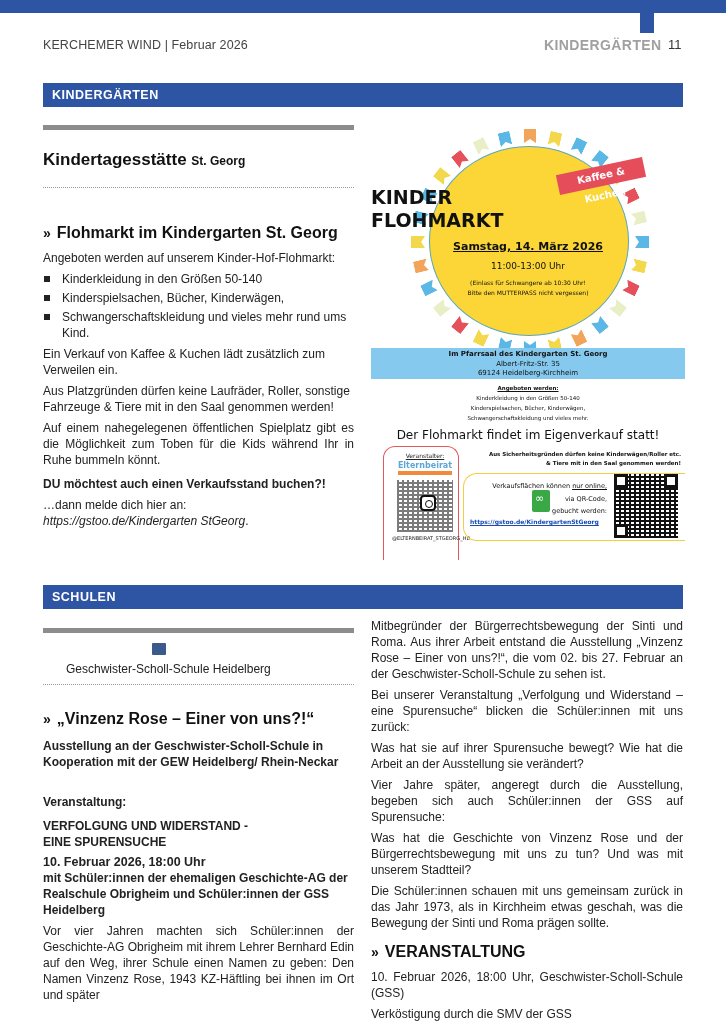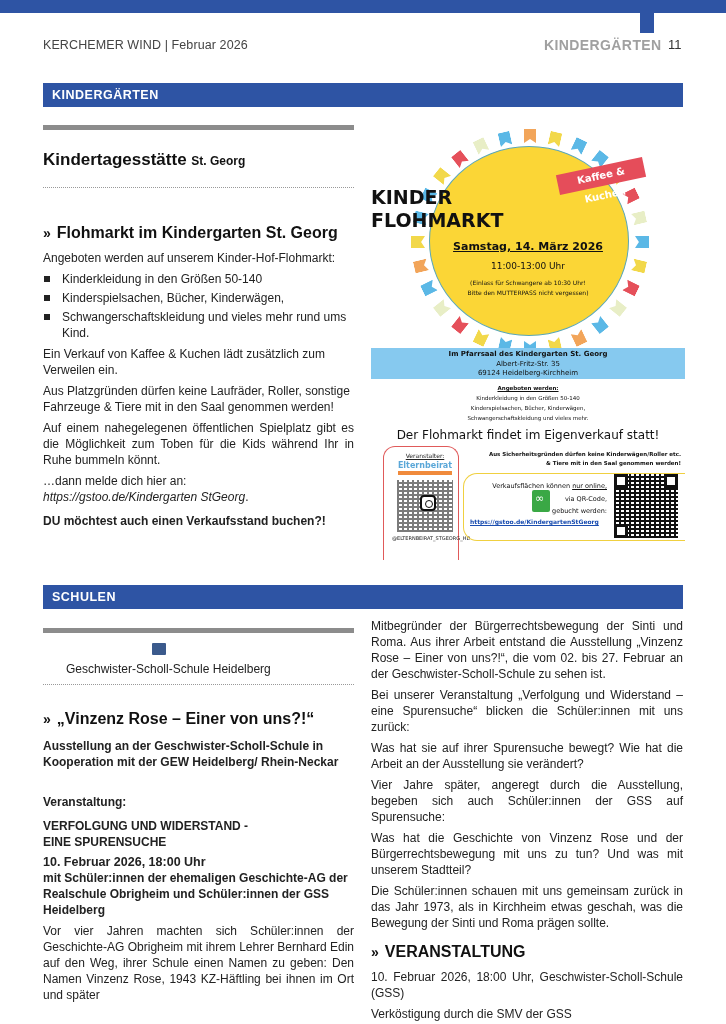--- a/index.html
+++ b/index.html
@@ -84,22 +84,22 @@
   </div>
   <p class="body"> Angeboten werden auf unserem Kinder-Hof-Flohmarkt:</p>
   <ul class="bul">
     <li>Kinderkleidung in den Größen 50-140</li>
     <li>Kinderspielsachen, Bücher, Kinderwägen,</li>
     <li>Schwangerschaftskleidung und vieles mehr rund ums Kind.</li>
   </ul>
   <p class="body">Ein Verkauf von Kaffee &amp; Kuchen lädt zusätzlich zum Verweilen ein.</p>
   <p class="body">Aus Platzgründen dürfen keine Laufräder, Roller, sonstige Fahrzeuge &amp; Tiere mit in den Saal genommen werden!</p>
   <p class="body just">Auf einem nahegelegenen öffentlichen Spielplatz gibt es die Möglichkeit zum Toben für die Kids während Ihr in Ruhe bummeln könnt.</p>
+  <p class="body bold" style="margin-top:8px">DU möchtest auch einen Verkaufsstand buchen?!</p>
   <p class="body"><span>…dann melde dich hier an:</span><br><span class="italic">https://gstoo.de/Kindergarten StGeorg</span><span>.</span></p>
-  <p class="body bold" style="margin-top:8px">DU möchtest auch einen Verkaufsstand buchen?!</p>
 </div>
 
 <div class="flyer">
   <div class="sun-wrap">
     <div class="sun"></div>
     <div id="flags">
         <div class="flag" style="left: 219px; top: 101px; background: rgb(91, 184, 230); transform: rotate(90deg);"></div>
         <div class="flag" style="left: 216.192px; top: 124.587px; background: rgb(242, 216, 74); transform: rotate(102.857deg);"></div>
         <div class="flag" style="left: 207.909px; top: 146.992px; background: rgb(229, 80, 90); transform: rotate(115.714deg);"></div>
         <div class="flag" style="left: 194.565px; top: 167.09px; background: rgb(232, 238, 198); transform: rotate(128.571deg);"></div>

